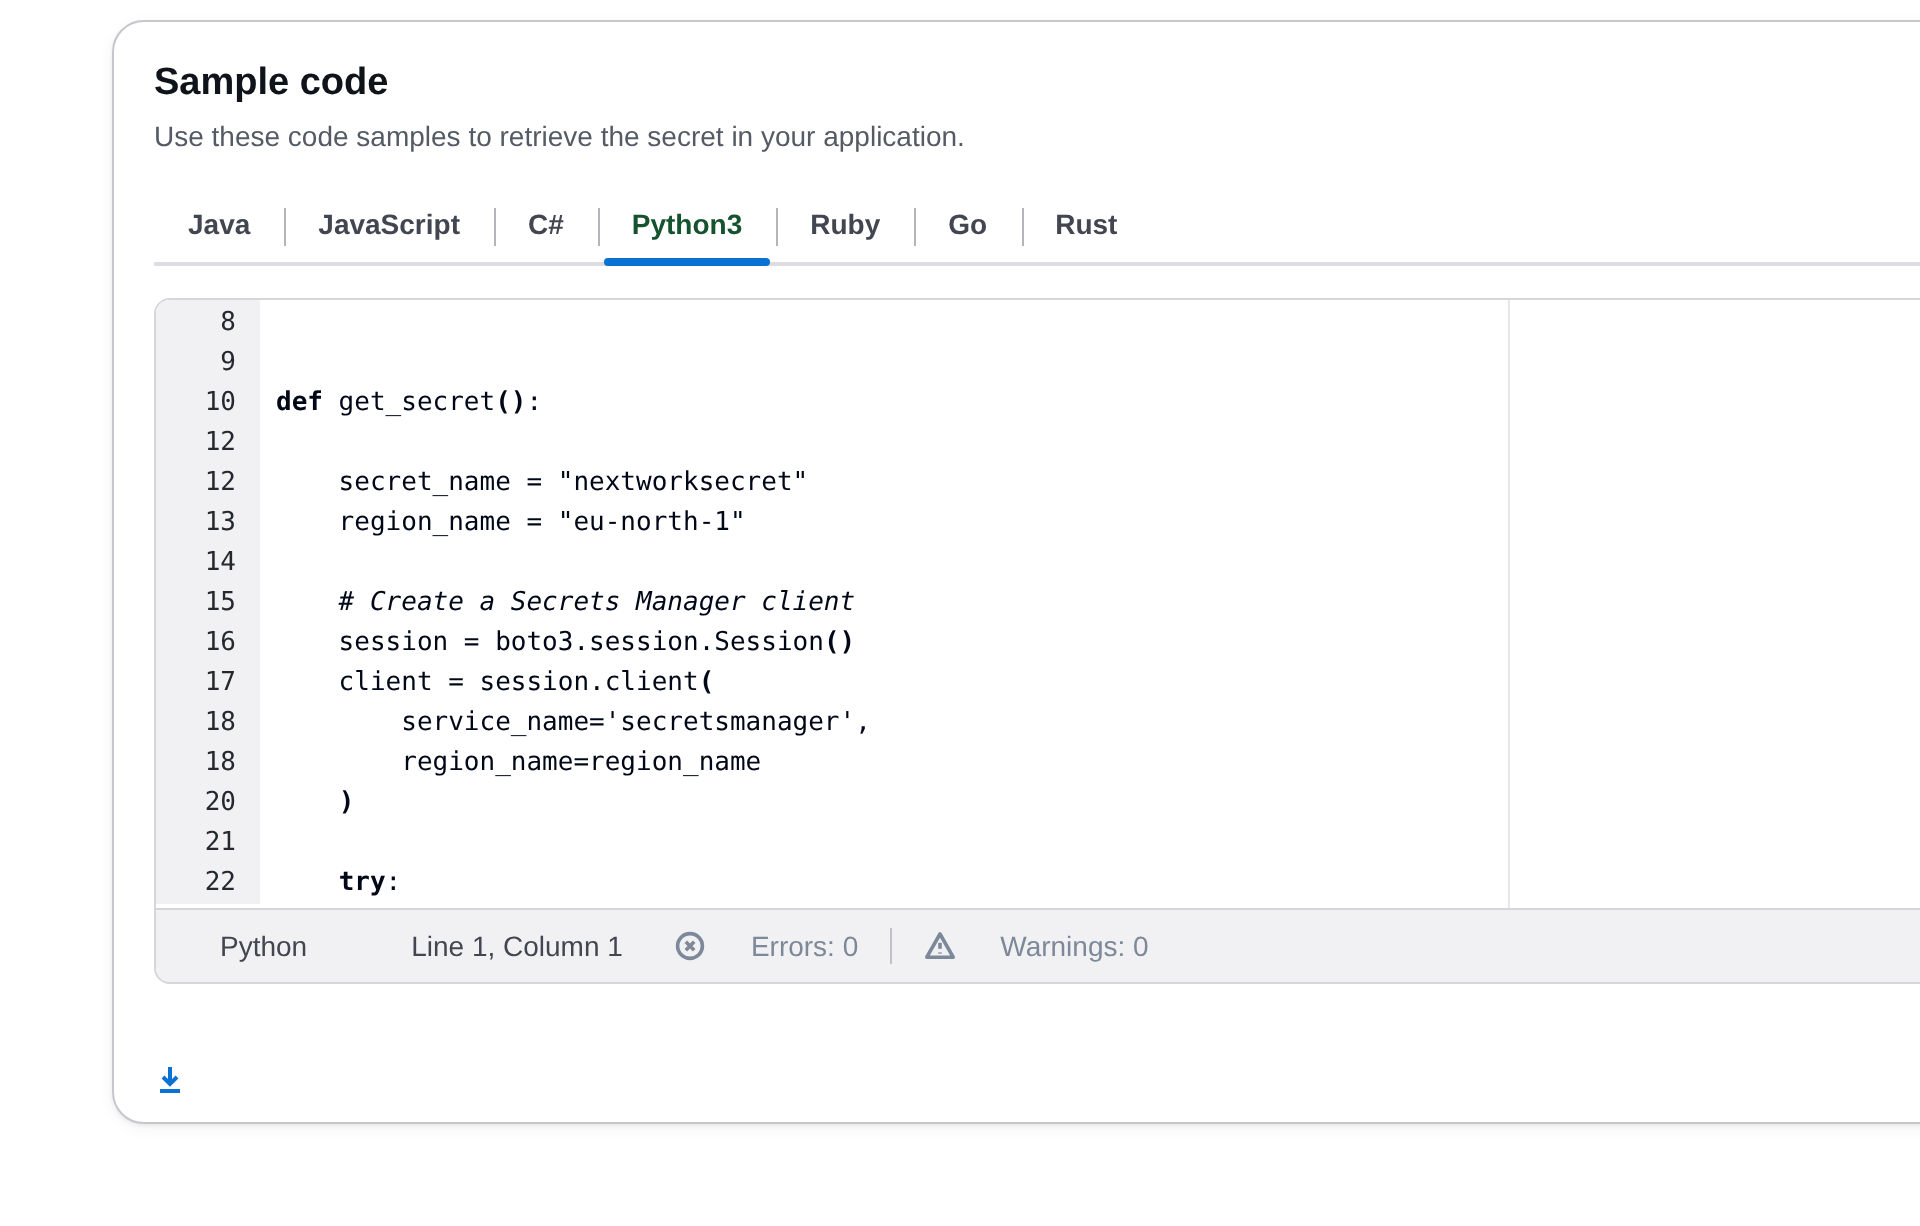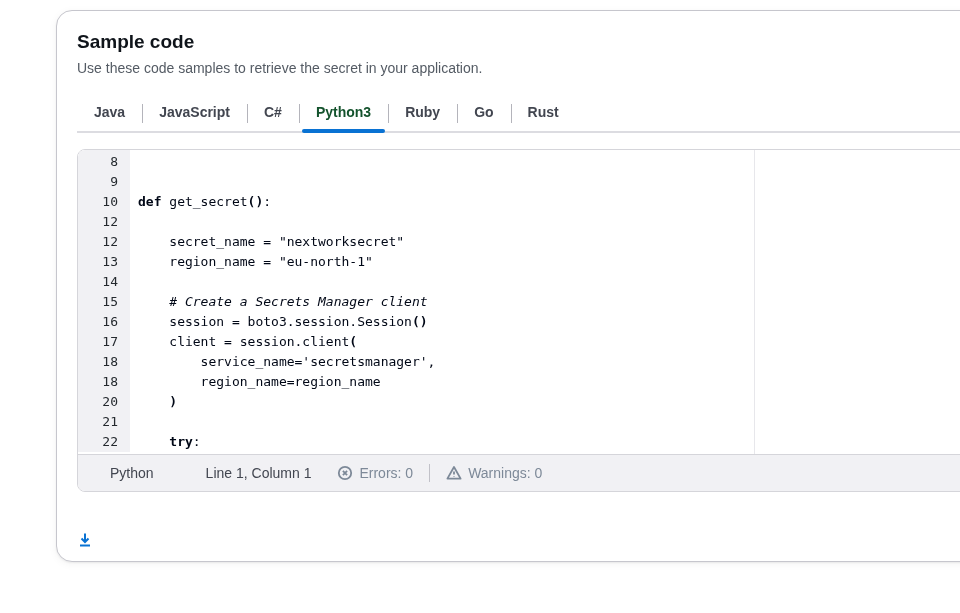--- a/index.html
+++ b/index.html
@@ -131,21 +131,21 @@
     align-items: center;
     padding: 0 16px 0 32px;
     font-size: 14px;
     color: #424650;
   }
   .status-lang { margin-right: 28px; }
   .status-cursor { margin-right: 26px; padding-left: 24px; }
   .status-group {
     display: flex;
     align-items: center;
-    gap: 6px;
+    gap: 22px;
     color: #7d8998;
     cursor: pointer;
   }
   .status-group svg { display: block; }
   .status-divider {
     width: 1px; height: 18px;
     background: #c1c1c8;
     margin: 0 16px;
   }
   

